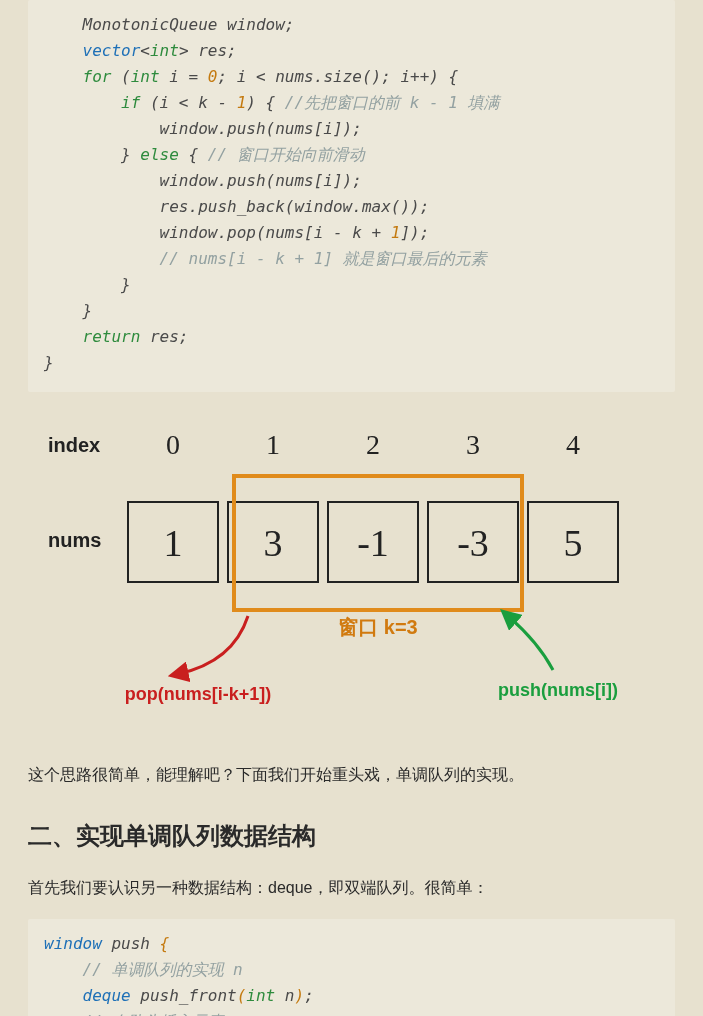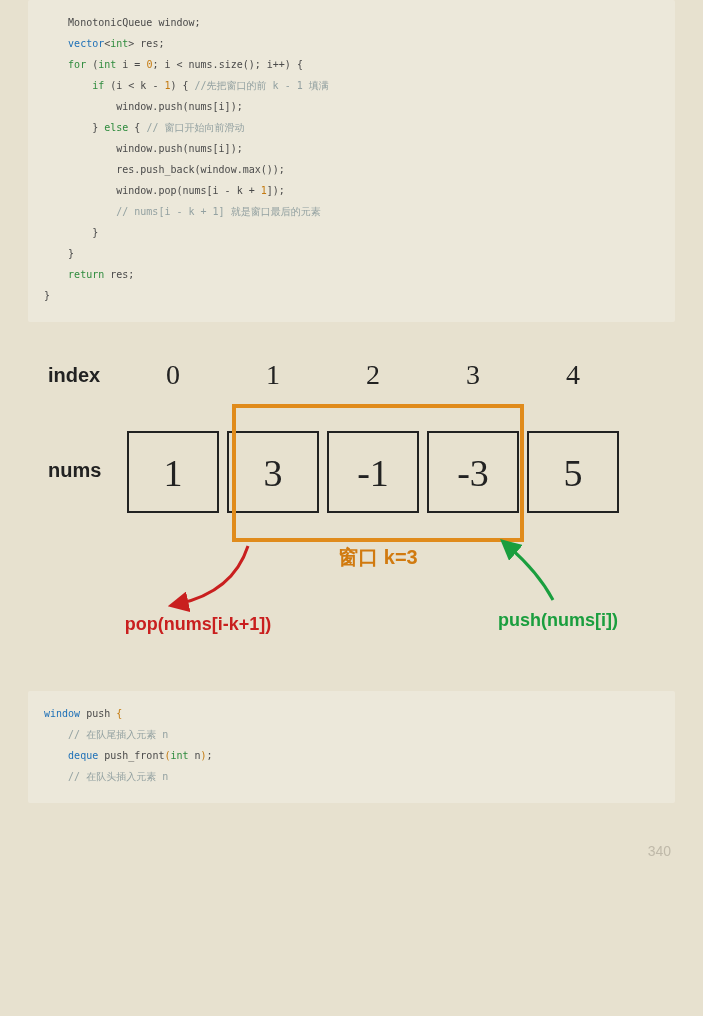--- a/index.html
+++ b/index.html
@@ -13,25 +13,26 @@
   .page {
     padding: 0 28px 30px 28px;
     box-sizing: border-box;
   }
   .codeblock {
     background: #ece8da;
     border-radius: 2px;
     padding: 12px 16px 16px 16px;
     margin: 0 0 30px 0;
     font-family: Menlo, Consolas, "DejaVu Sans Mono", monospace;
-    font-size: 10px;
-    line-height: 21px;
+    font-size: 16px;
+    line-height: 26px;
     color: #4a4a4a;
     white-space: pre;
     overflow: hidden;
+    font-style: italic;
   }
   .kw-blue { color: #1e70b7; }
   .kw-green { color: #2e8b3d; }
   .kw-orange { color: #c47a10; }
   .cmt { color: #93a1a1; }
   .diagram-wrap {
     margin: 10px 0 45px 10px;
     text-decoration: underline;
   }
   .para {
@@ -114,23 +115,26 @@
   <text x="340" y="212" font-size="20" font-weight="600" text-anchor="middle" fill="#d17a0f">窗口 k=3</text>
 
   <path d="M 210 194 Q 195 240 140 252" fill="none" stroke="#c91f1f" stroke-width="3" marker-end="url(#arrow-red)"></path>
   <text x="160" y="278" font-size="18" font-weight="600" text-anchor="middle" fill="#c91f1f">pop(nums[i-k+1])</text>
 
   <path d="M 515 248 Q 500 220 470 194" fill="none" stroke="#1a9e3e" stroke-width="3" marker-end="url(#arrow-green)"></path>
   <text x="520" y="274" font-size="18" font-weight="600" text-anchor="middle" fill="#1a9e3e">push(nums[i])</text>
 </svg>
 </div>
 
+<div class="para">这个思路很简单，能理解吧？下面我们开始重头戏，单调队列的实现。</div>
 
+<div class="h2">二、实现单调队列数据结构</div>
 
+<div class="para">首先我们要认识另一种数据结构：deque，即双端队列。很简单：</div>
 
 <div class="codeblock"><span class="kw-blue">window</span><span> push </span><span class="kw-orange">{</span>
-    <span class="cmt">// 在队尾插入元素 n</span>
+    <span class="cmt">// 单调队列的实现 n</span>
     <span class="kw-blue">deque</span><span> push_front</span><span class="kw-orange">(</span><span class="kw-green">int</span><span> n</span><span class="kw-orange">)</span><span>;</span>
     <span class="cmt">// 在队头插入元素 n</span></div>
 
 <div class="page-num">340</div>
 
 </div>
 
 </body></html>

